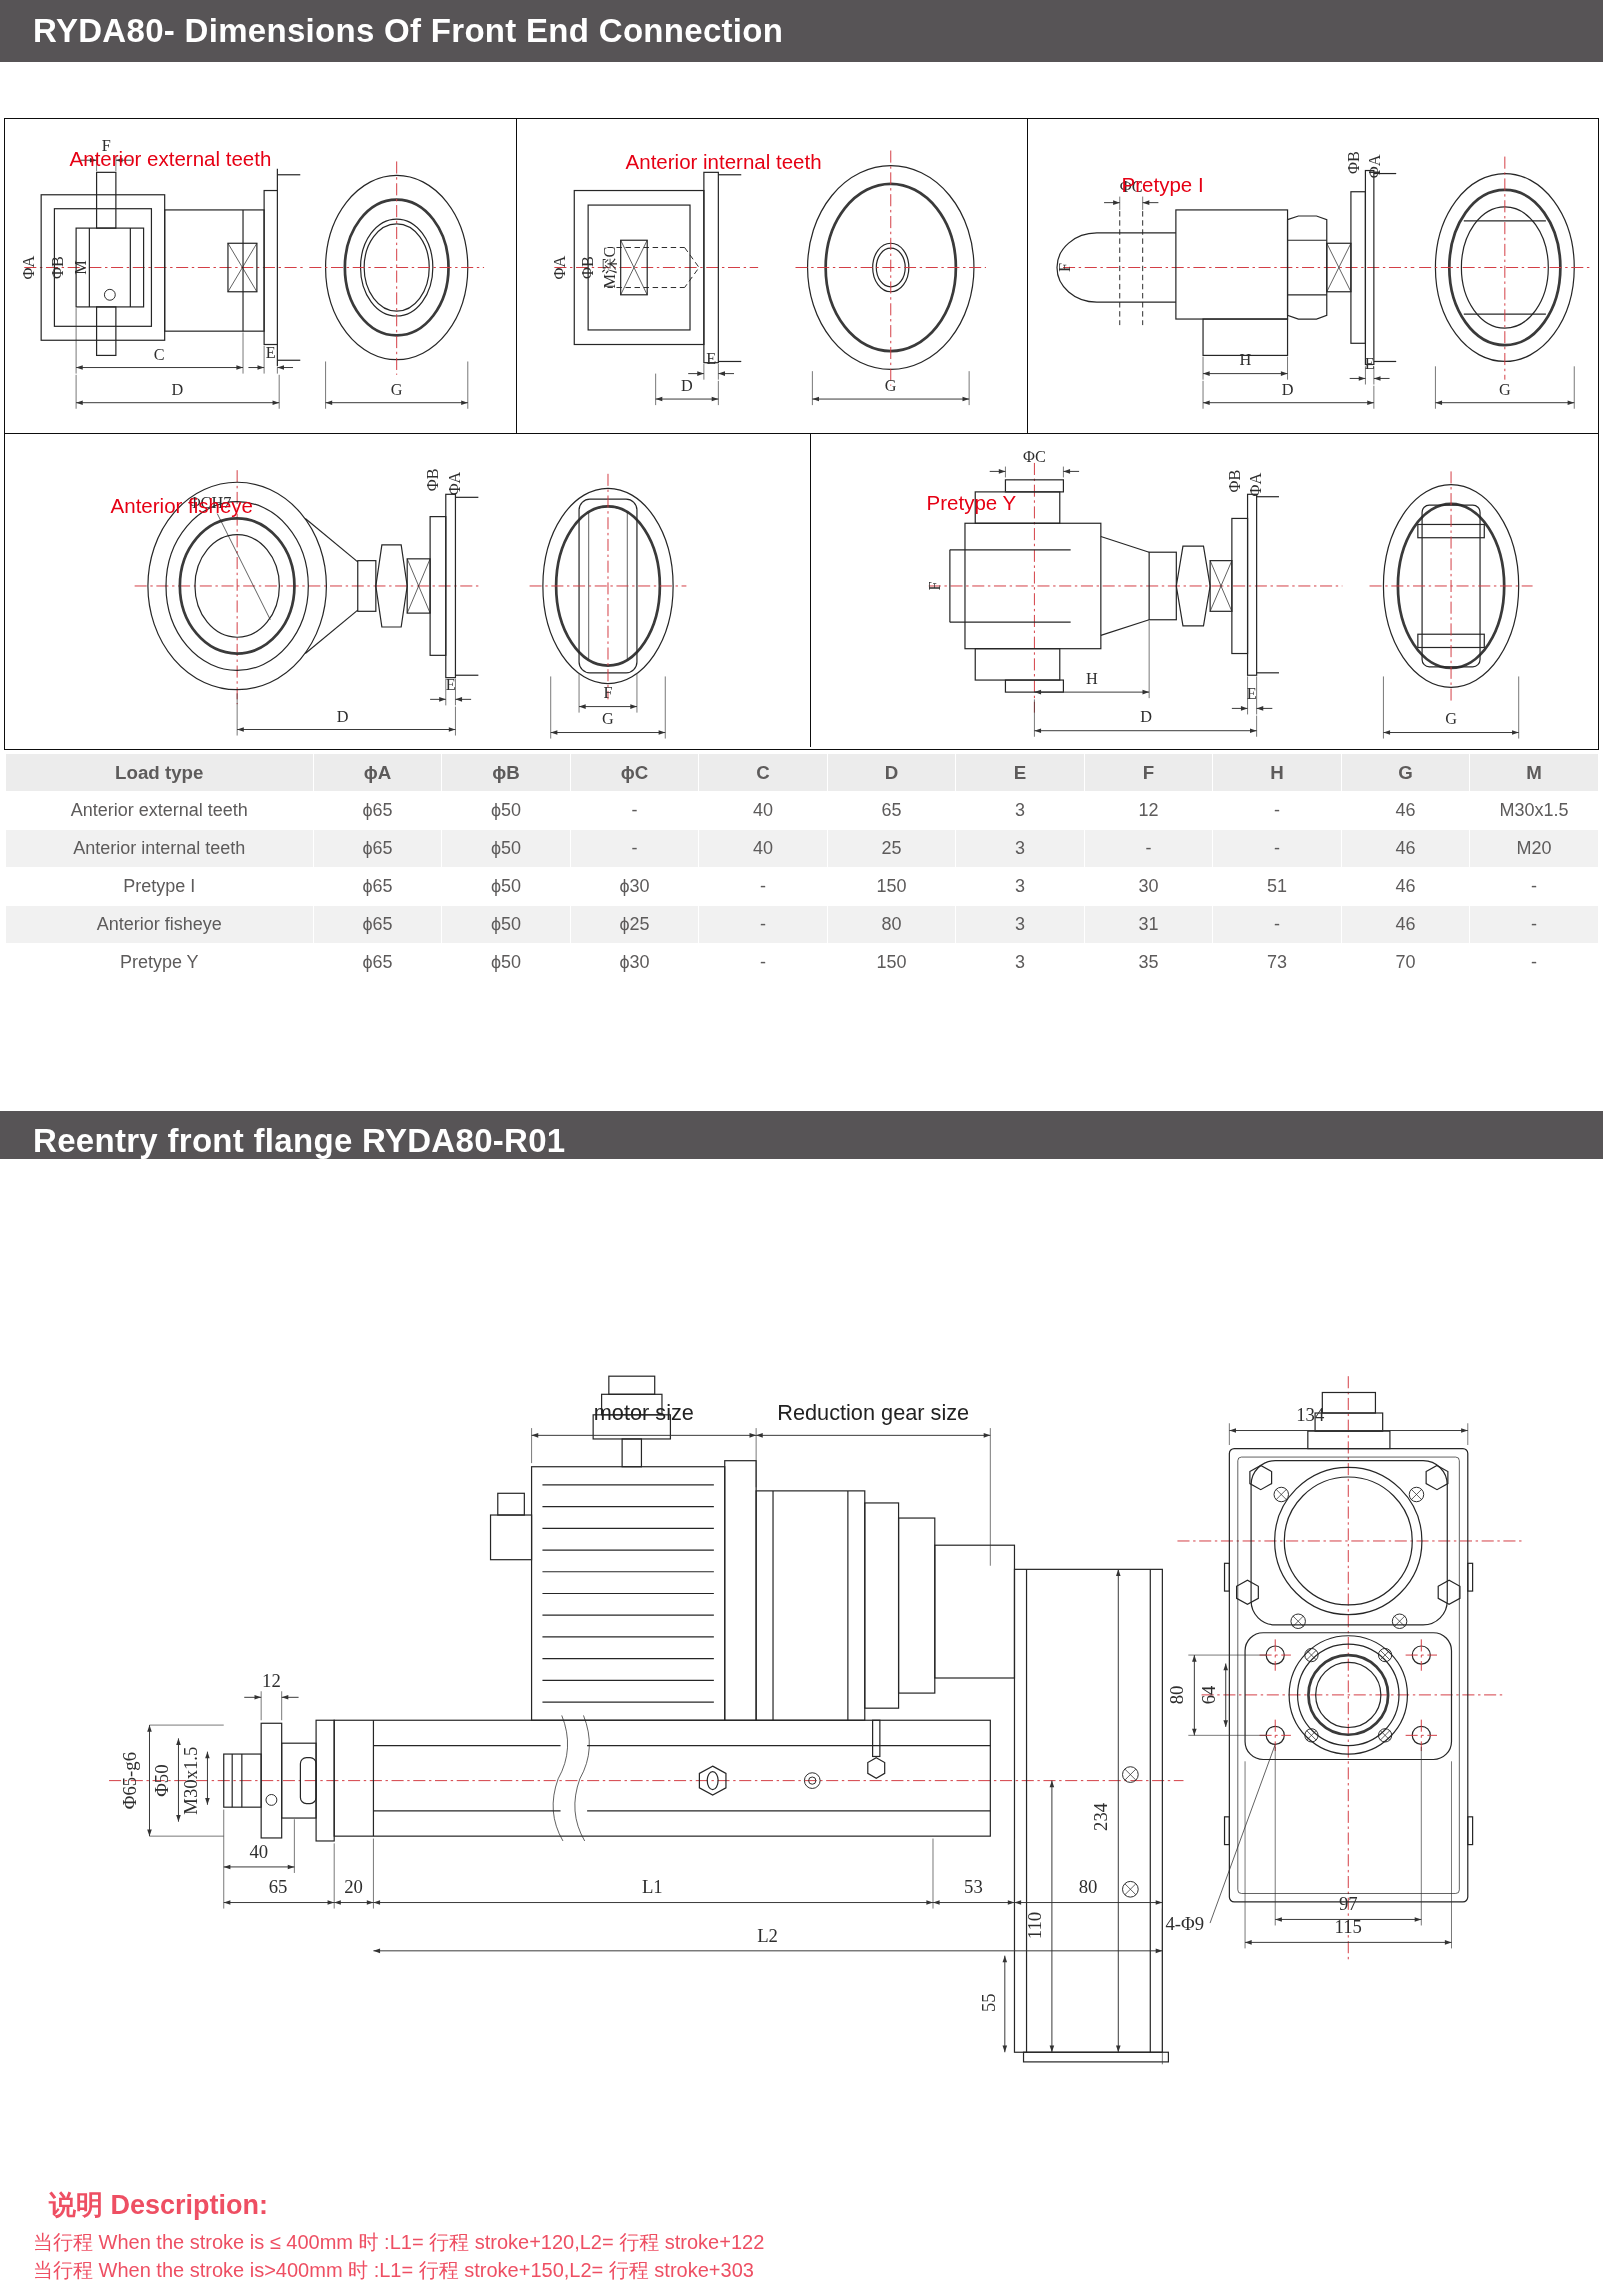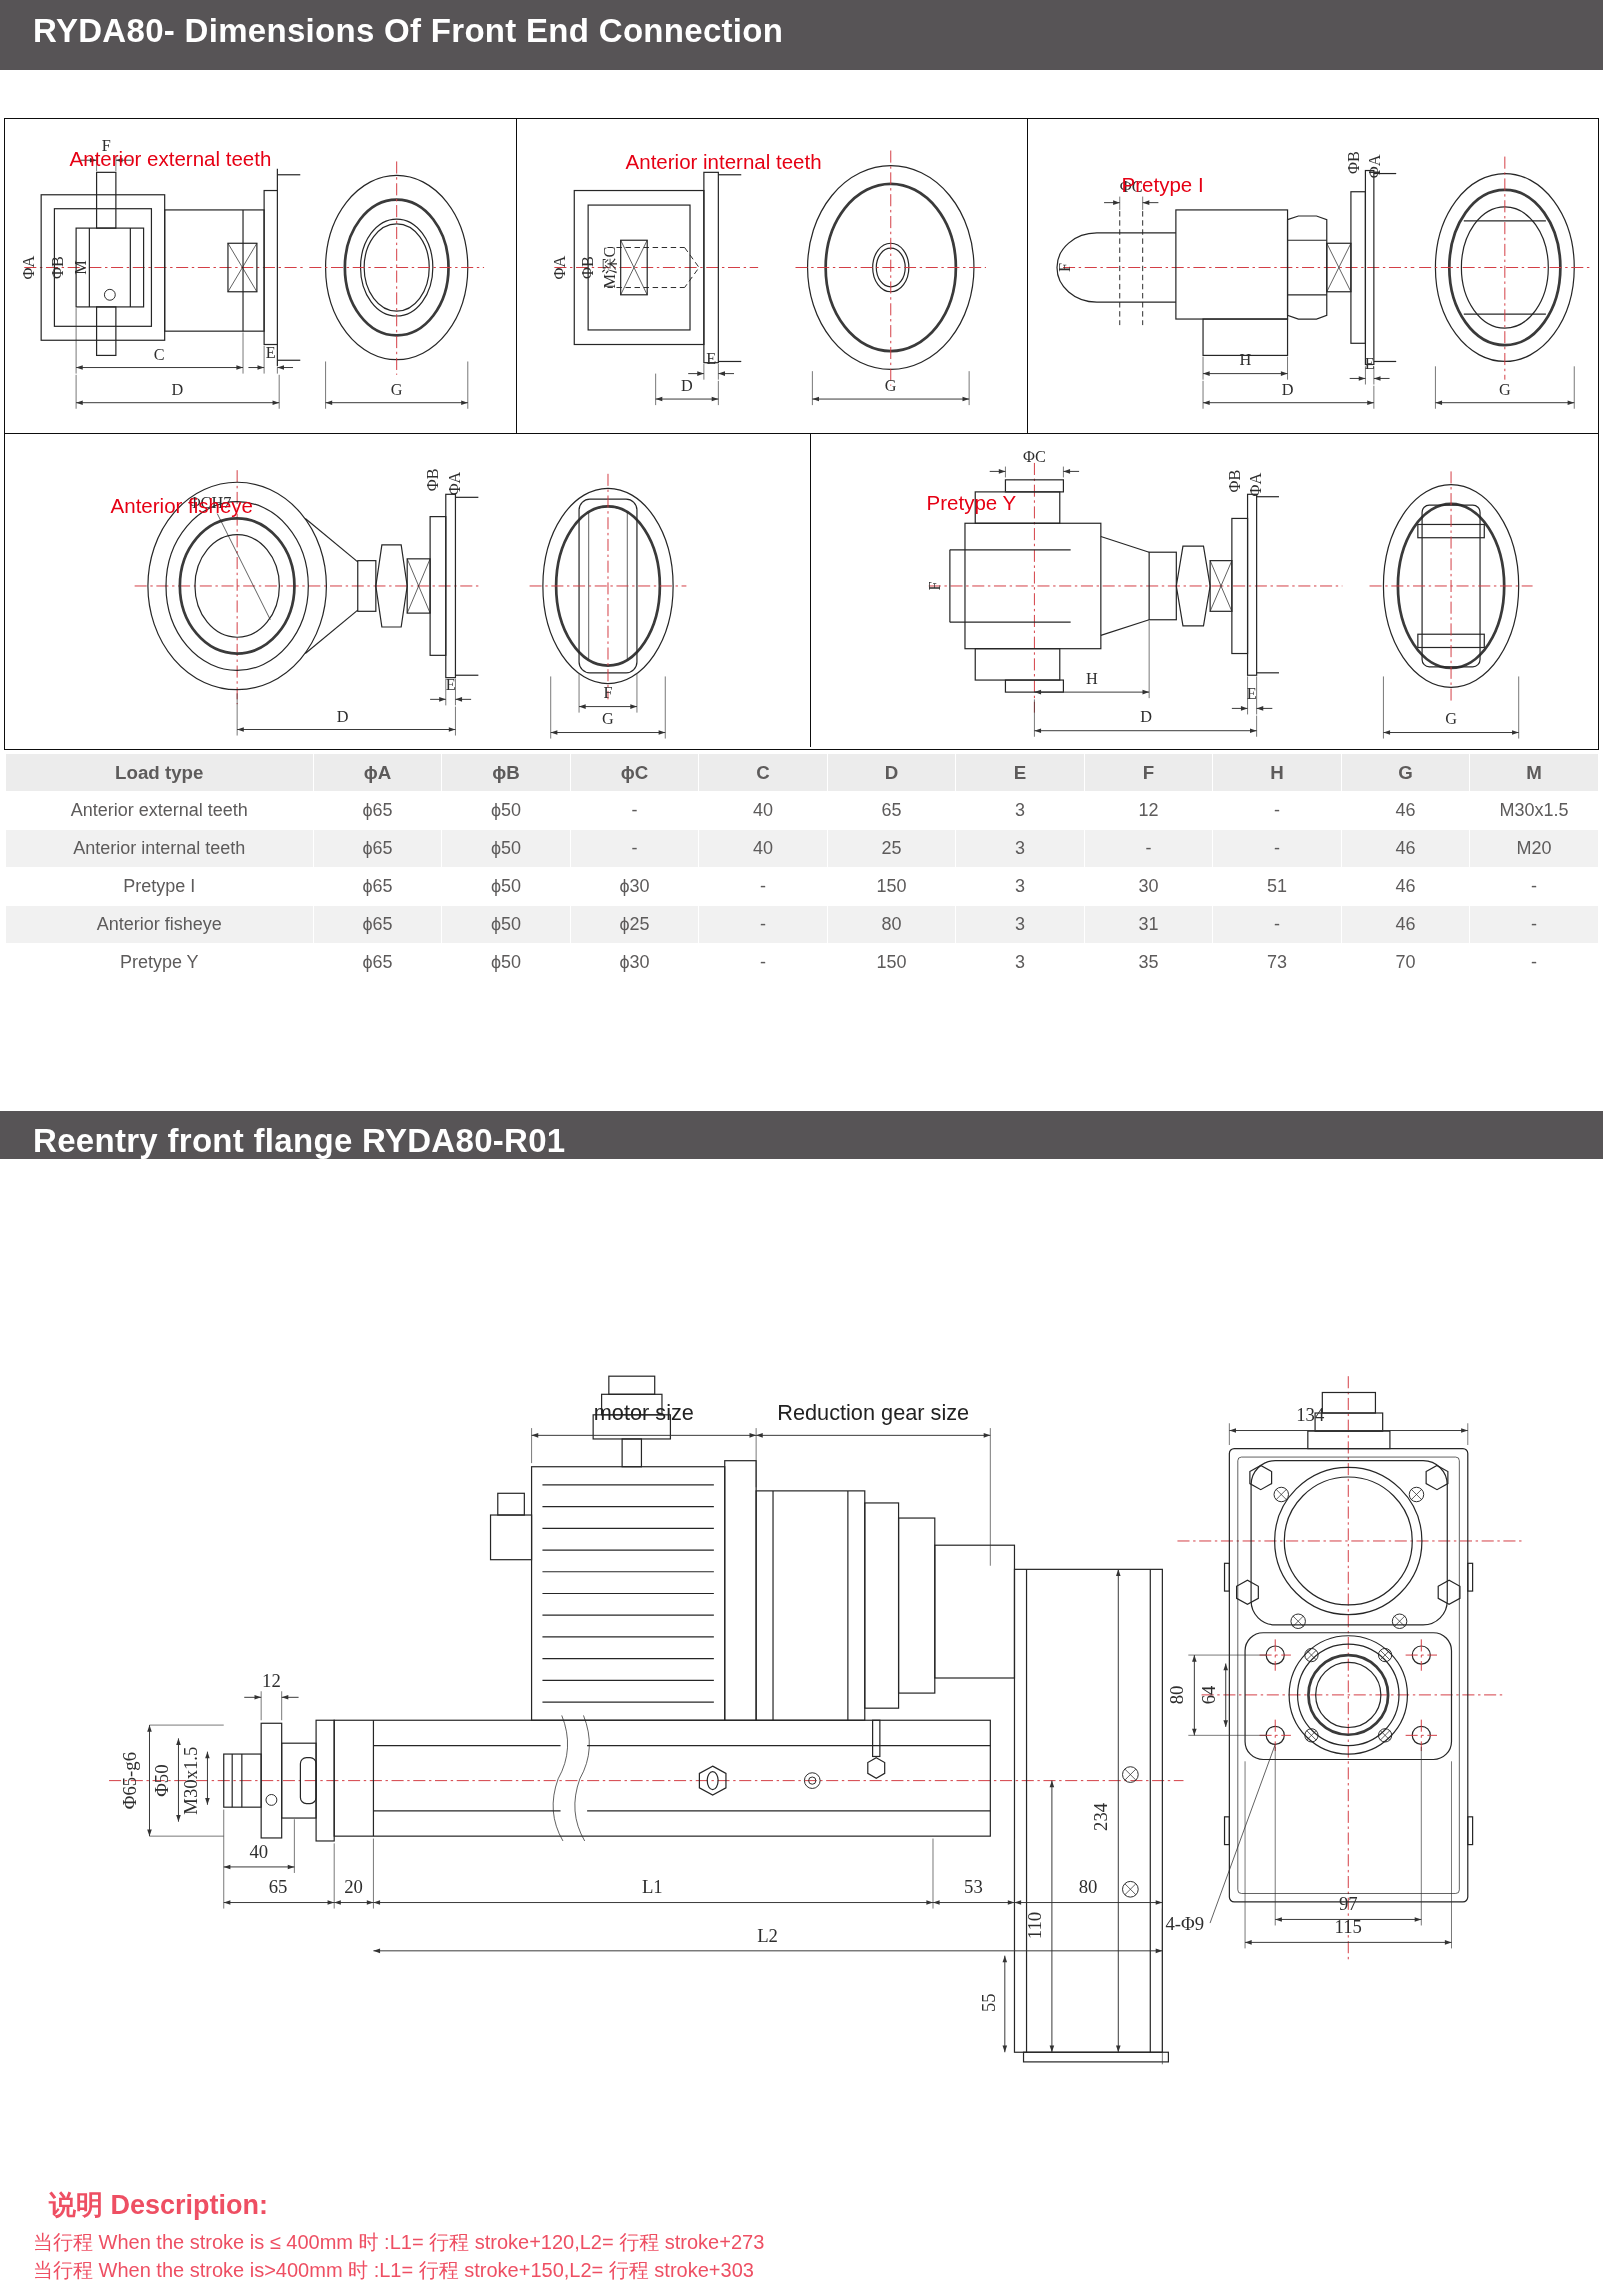--- a/index.html
+++ b/index.html
@@ -1,18 +1,18 @@
 <!DOCTYPE html>
 <html style="font-size:9.7px"><head>
 <meta charset="utf-8">
 <style>
   html,body{margin:0;padding:0;background:#fff;}
   #page{position:relative;width:1604px;height:2295px;background:#fff;overflow:hidden;
         font-family:"Liberation Sans",sans-serif;}
-  .hbar{position:absolute;left:0;width:1604px;height:70px;background:#575456;}
+  .hbar{position:absolute;left:0;width:1604px;height:62px;background:#575456;}
   .hbar .htxt{position:absolute;left:33px;top:0;height:62px;line-height:62px;
         color:#ffffff;font-size:33px;font-weight:bold;letter-spacing:0.3px;white-space:nowrap;}
   
   #panel-grid{position:absolute;left:3.6px;top:118px;width:1595px;height:632px;
         border:1.8px solid #0d0d0d;box-sizing:border-box;background:#fff;}
   .prow{position:absolute;left:0;width:100%;}
   .pcell{position:absolute;top:0;height:100%;box-sizing:border-box;}
   .pcell.bord{border-right:1.8px solid #0d0d0d;}
   .ptitle{position:absolute;font-size:20.5px;color:#e60014;white-space:nowrap;z-index:3;}
   .pcell svg, .psvg{position:absolute;left:0;top:0;width:100%;height:100%;}
@@ -633,18 +633,18 @@
     <line class="dim" x1="2112" y1="1230" x2="2354" y2="1230" marker-start="url(#as)" marker-end="url(#ae)"></line>
     <text class="dl2" x="2233" y="1215">97</text>
     <line class="ext" x1="2062" y1="968" x2="2062" y2="1278"></line>
       <line class="ext" x1="2404" y1="968" x2="2404" y2="1278"></line>
     <line class="dim" x1="2062" y1="1268" x2="2404" y2="1268" marker-start="url(#as)" marker-end="url(#ae)"></line>
     <text class="dl2" x="2233" y="1253">115</text>
   </svg>
 
   <div id="desc">
     <div class="dh">说明 Description:</div>
-    <div class="dline">当行程 When the stroke is ≤ 400mm 时 :L1= 行程 stroke+120,L2= 行程 stroke+273</div>
+    <div class="dline">当行程 When the stroke is ≤ 400mm 时 :L1= 行程 stroke+120,L2= 行程 stroke+122</div>
     <div class="dline">当行程 When the stroke is&gt;400mm 时 :L1= 行程 stroke+150,L2= 行程 stroke+303</div>
   </div>
 
 </div>
 
 
 </body></html>

